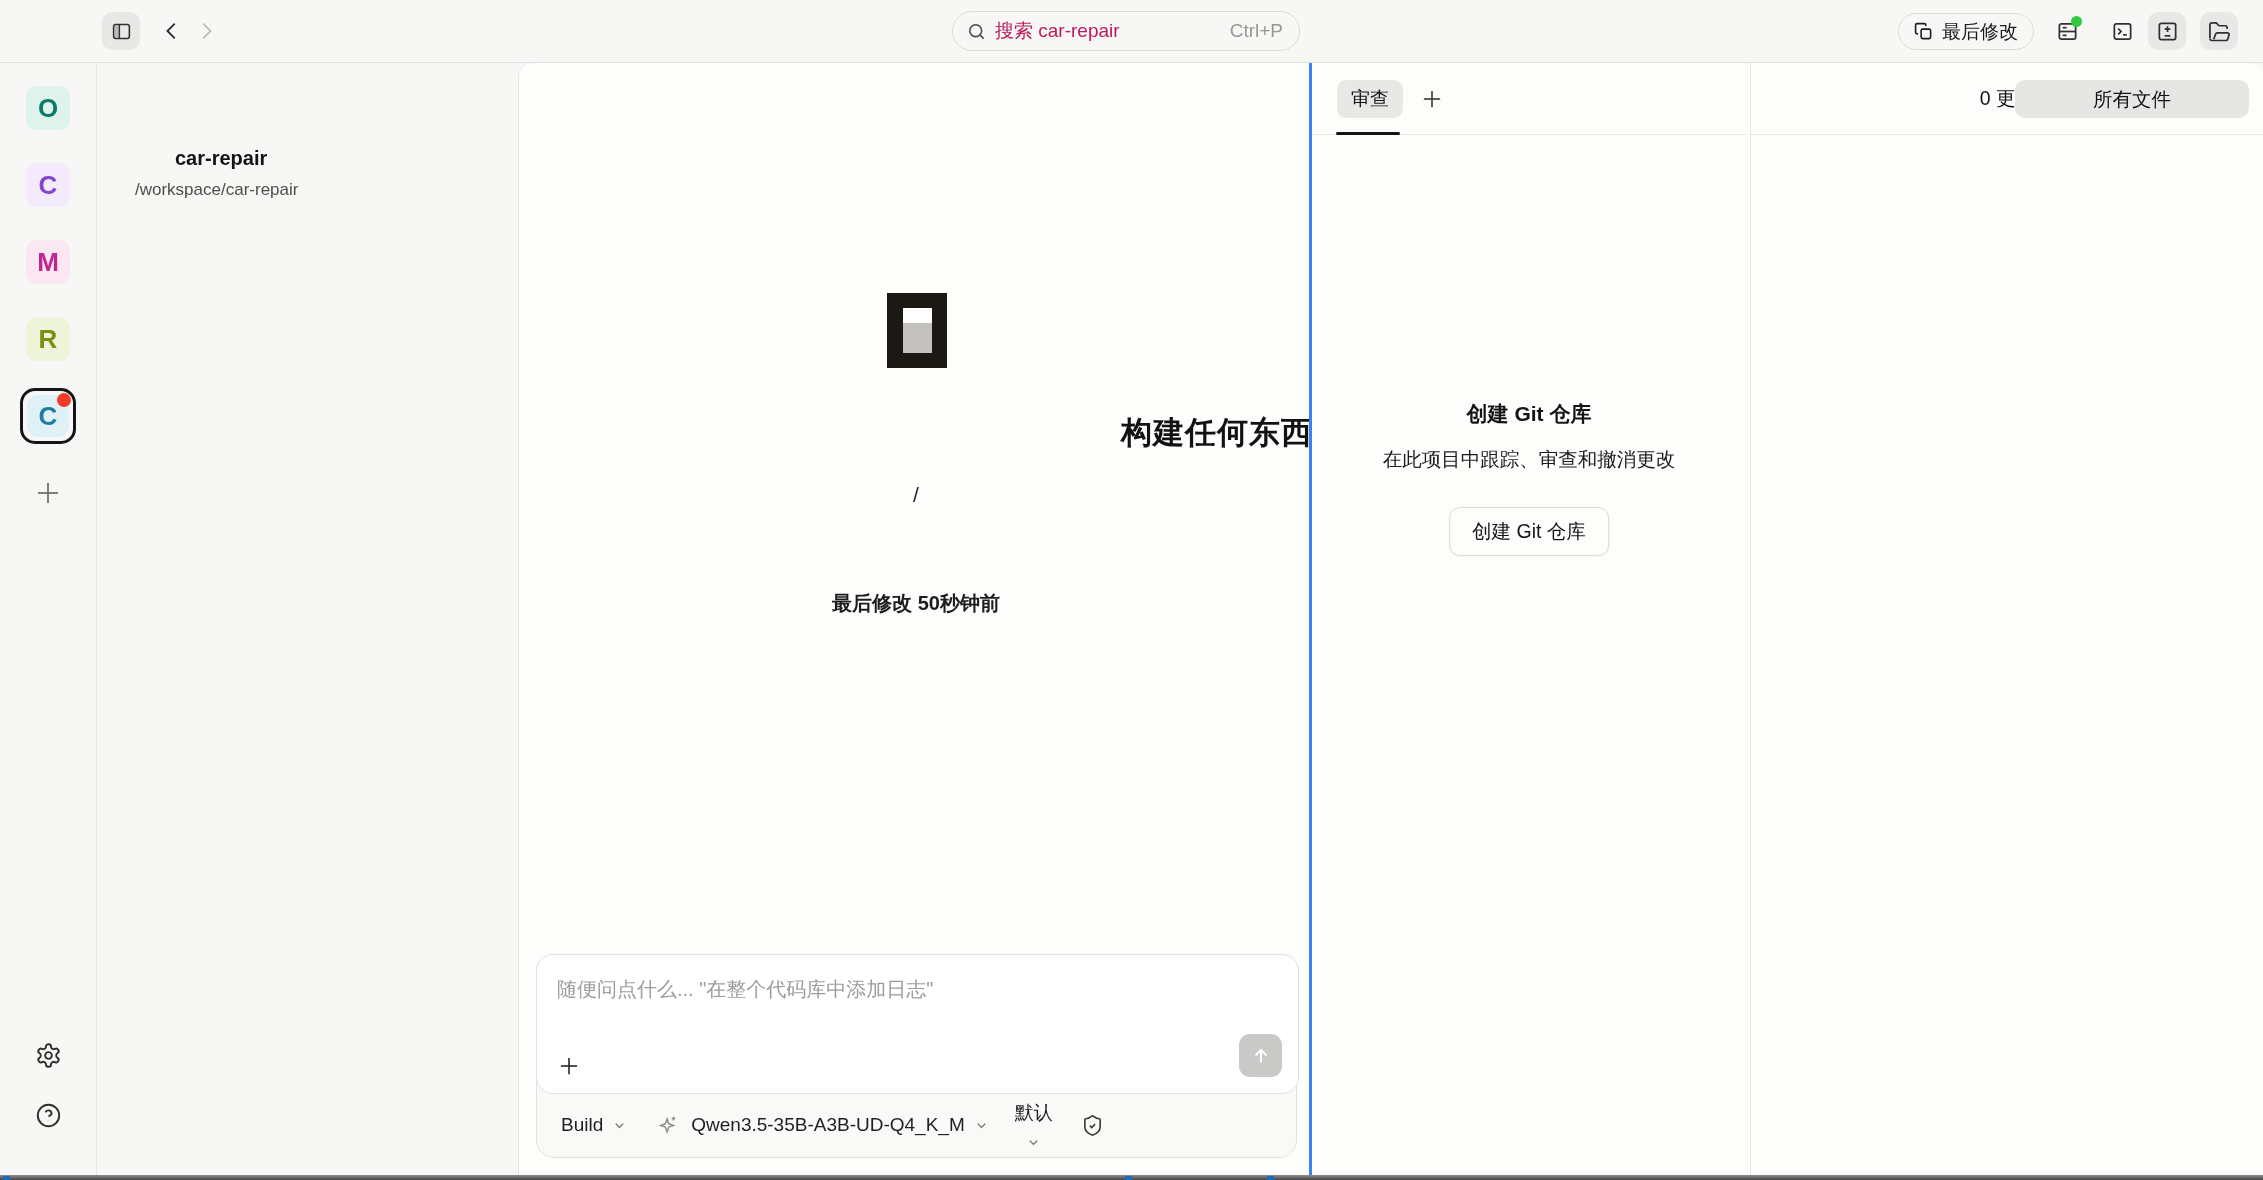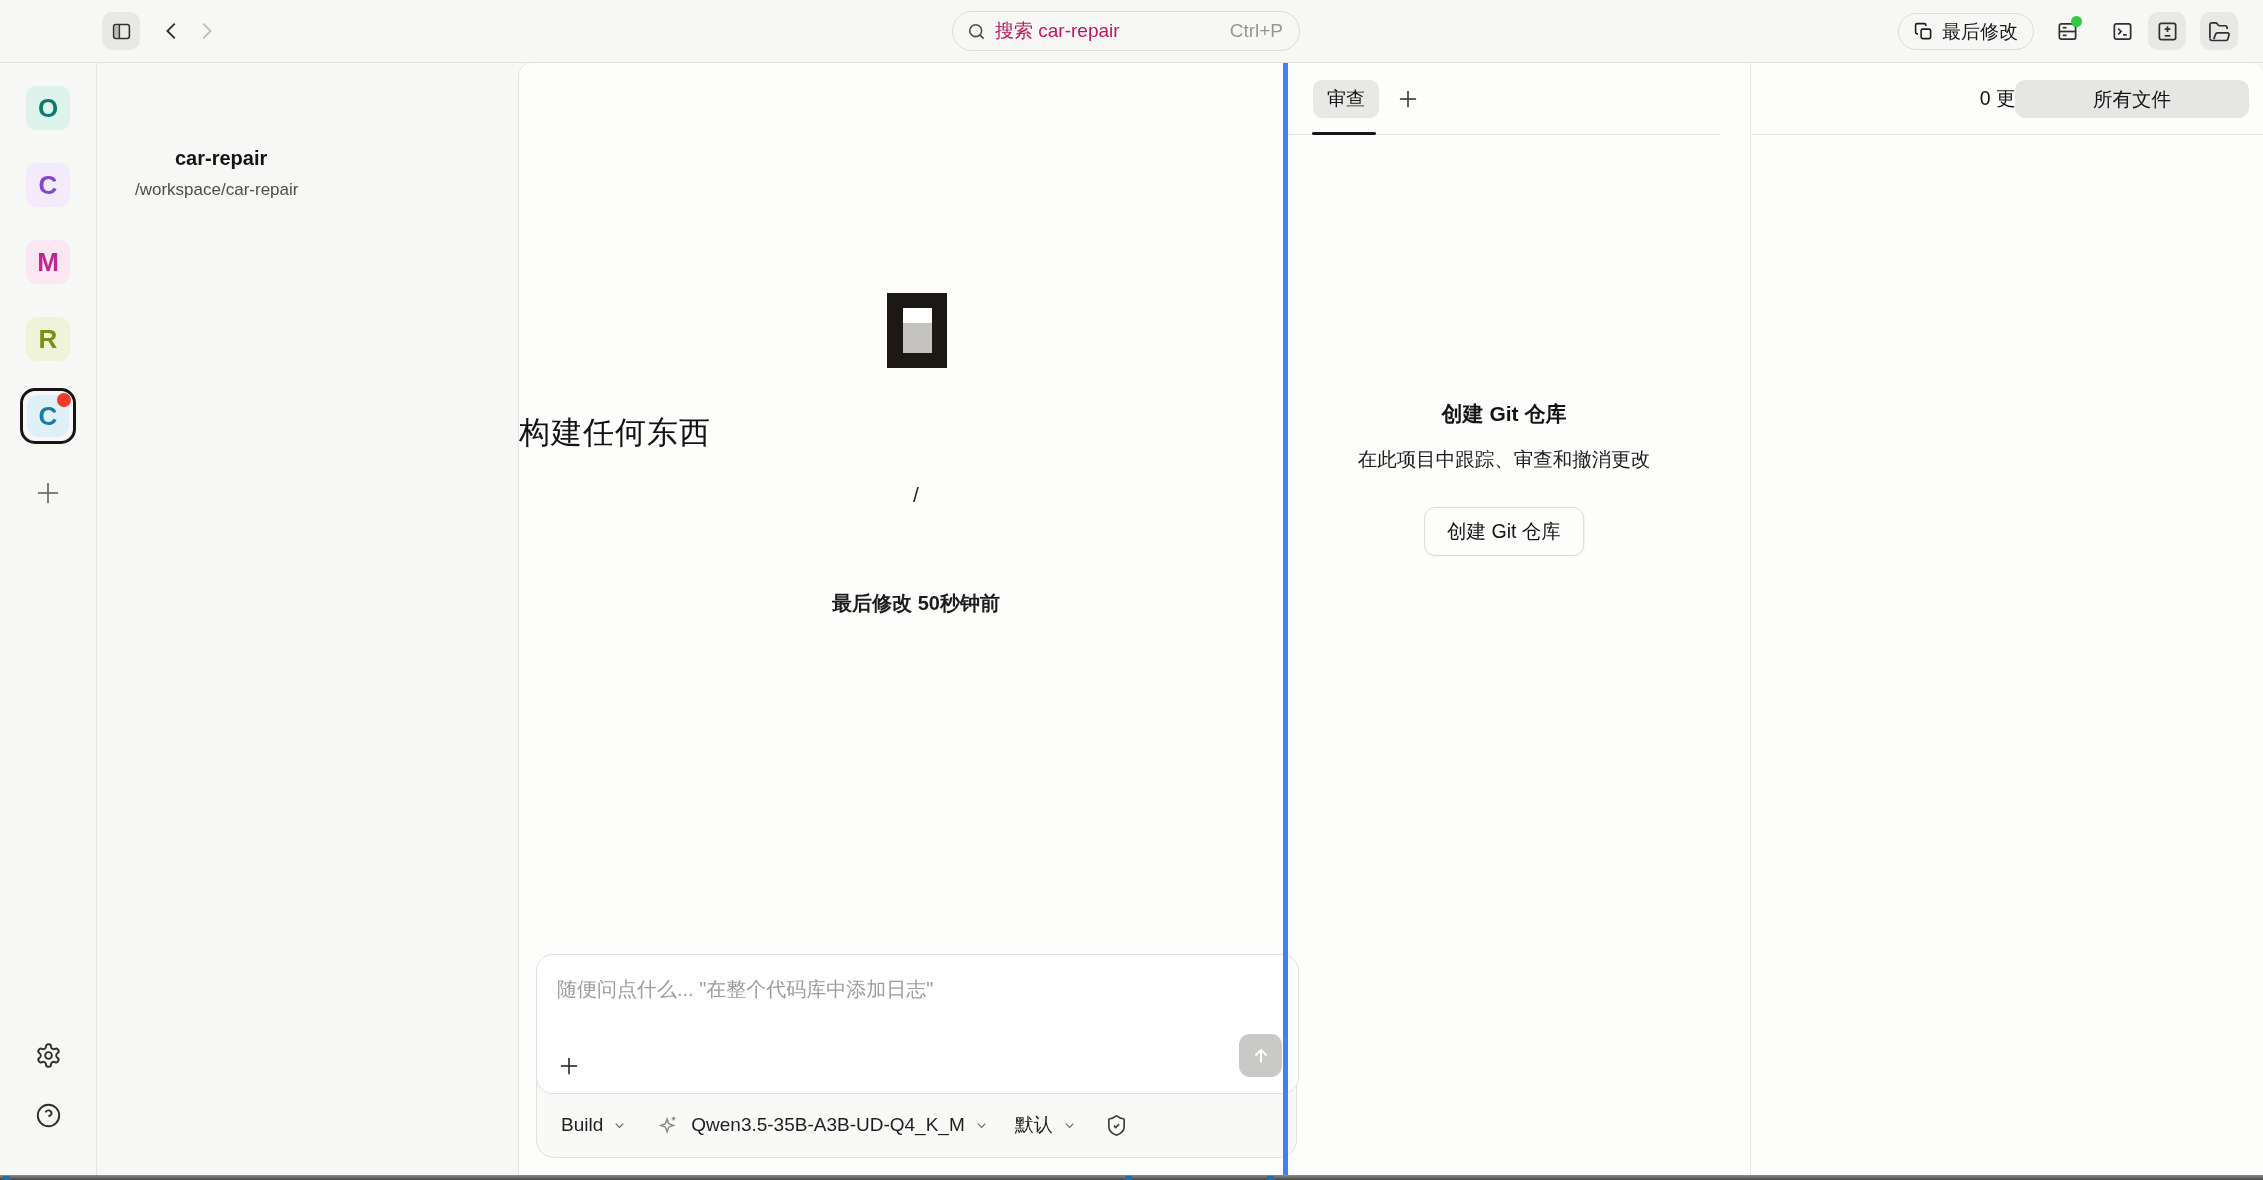--- a/index.html
+++ b/index.html
@@ -90,21 +90,21 @@
   
   .card {
     position:absolute; left:518px; top:63px; width:1745px; height:1112px;
     background:#fdfdfc; border-radius:14px 14px 0 0;
     border-left:1px solid #e4e4e2;
   }
   .center-col { position:absolute; left:0; top:0; width:794px; height:1112px; }
   .logo { position:absolute; left:368px; top:230px; width:60px; height:75px; background:#1c1814; }
   .logo .win { position:absolute; left:16px; top:15px; width:29px; height:45px; background:#ffffff; }
   .logo .win .shade { position:absolute; left:0; top:15px; width:29px; height:30px; background:#c4c2bf; }
-  .headline { position:absolute; left:0; top:349px; width:100%; text-align:left; font-size:31px; font-weight:400; color:#121212; letter-spacing:1px; }
+  .headline { position:absolute; left:0; top:349px; width:100%; text-align:right; font-size:31px; font-weight:700; color:#121212; letter-spacing:1px; }
   .slash { position:absolute; left:0; top:420px; width:100%; text-align:center; font-size:21px; color:#1f1f1f; }
   .branch-row { position:absolute; left:0; top:476px; width:100%; display:flex; justify-content:center; align-items:center; gap:10px; font-size:20px; color:#2e2e2c; }
   .modified { position:absolute; left:0; top:527px; width:100%; text-align:center; font-size:20px; font-weight:600; color:#1c1c1c; }
 
   
   .composer {
     position:absolute; left:17px; top:891px; width:761px; height:204px;
     border:1px solid #e1e1df; border-radius:18px; background:#f9f9f7;
   }
   .composer .inputbox {
@@ -125,27 +125,27 @@
   }
   .composer .toolbar {
     position:absolute; left:0; bottom:0; width:100%; height:64px;
     display:flex; align-items:center; padding:2px 24px; color:#1f1f1f; font-size:19px;
   }
   .tool-item { display:flex; align-items:center; gap:9px; cursor:pointer; }
   .chev { color:#6f6f6d; }
   .mode-item { margin-right:30px; }
   .model-item { margin-right:26px; }
   .model-item .spark { color:#8b8b89; margin-right:3px; }
-  .perm-item { margin-right:28px; }
+  .perm-item { margin-right:28px;flex-direction:column; }
   .shield-btn { color:#3a3a38; cursor:pointer; }
 
   
   .review {
-    position:absolute; left:764px; top:0; width:437px; height:1112px;
-    border-left:5px solid #3b82f6;
+    position:absolute; left:790px; top:0; width:437px; height:1112px;
+    border-left:3px solid #3b82f6;
     padding-left:41px;
   }
   .review-header { position:absolute; left:0; top:0; width:100%; height:72px; border-bottom:1px solid #e6e6e4; }
   .review-tab {
     position:absolute; left:25px; top:17px; height:38px; padding:0 14px;
     background:#e8e8e6; border-radius:9px; display:flex; align-items:center;
     font-size:19px; color:#141414; font-weight:500; cursor:pointer;
   }
   .tab-underline { position:absolute; left:24px; bottom:-1px; width:64px; height:3px; background:#161616; border-radius:2px; }
   .review-addtab { position:absolute; left:106px; top:22px; width:28px; height:28px; color:#3a3a38; display:flex; align-items:center; justify-content:center; cursor:pointer; }

